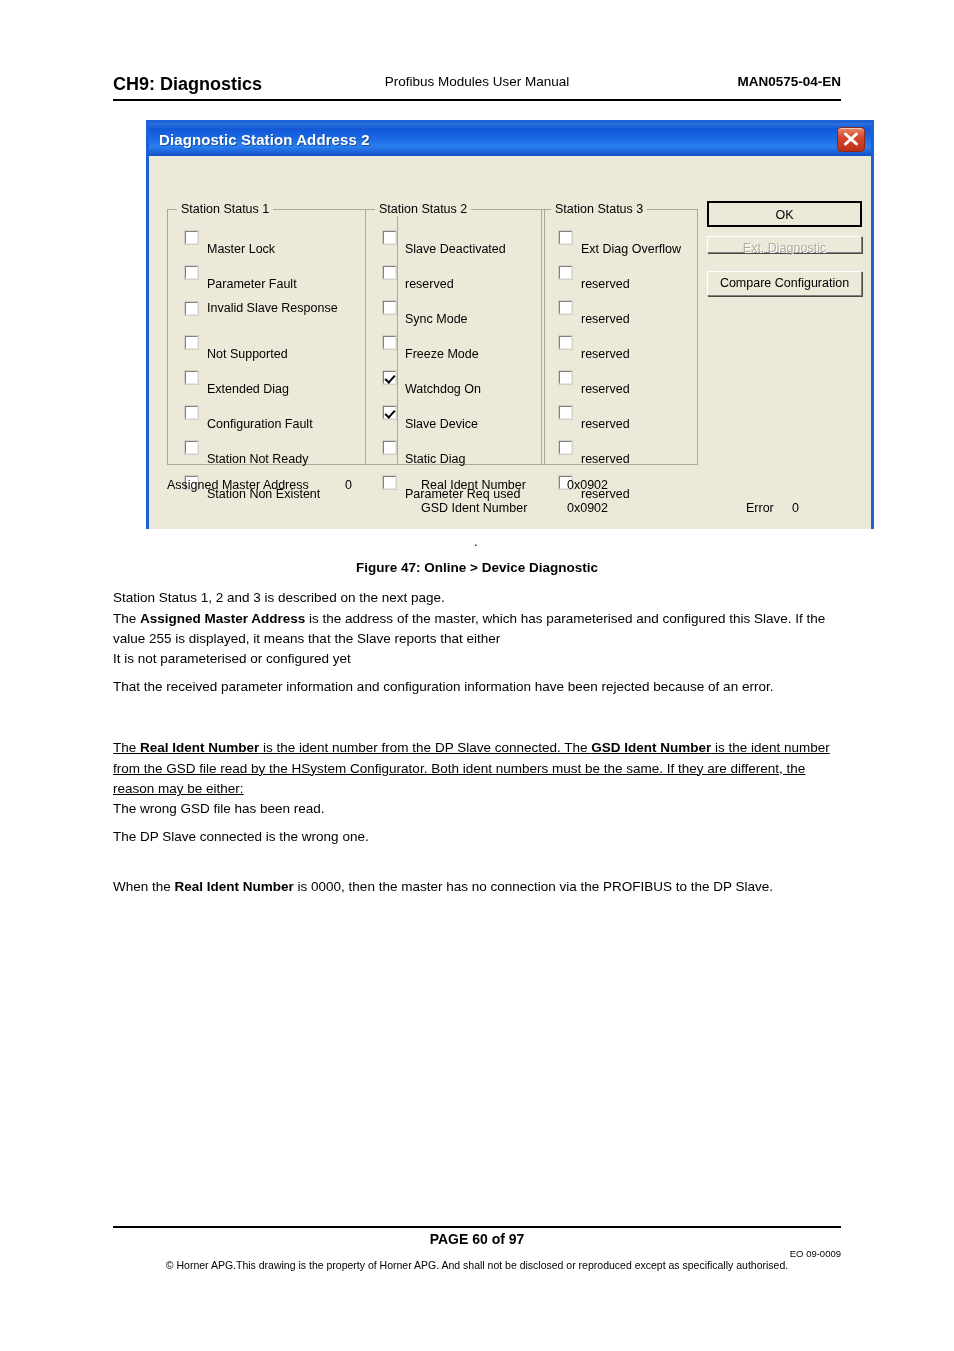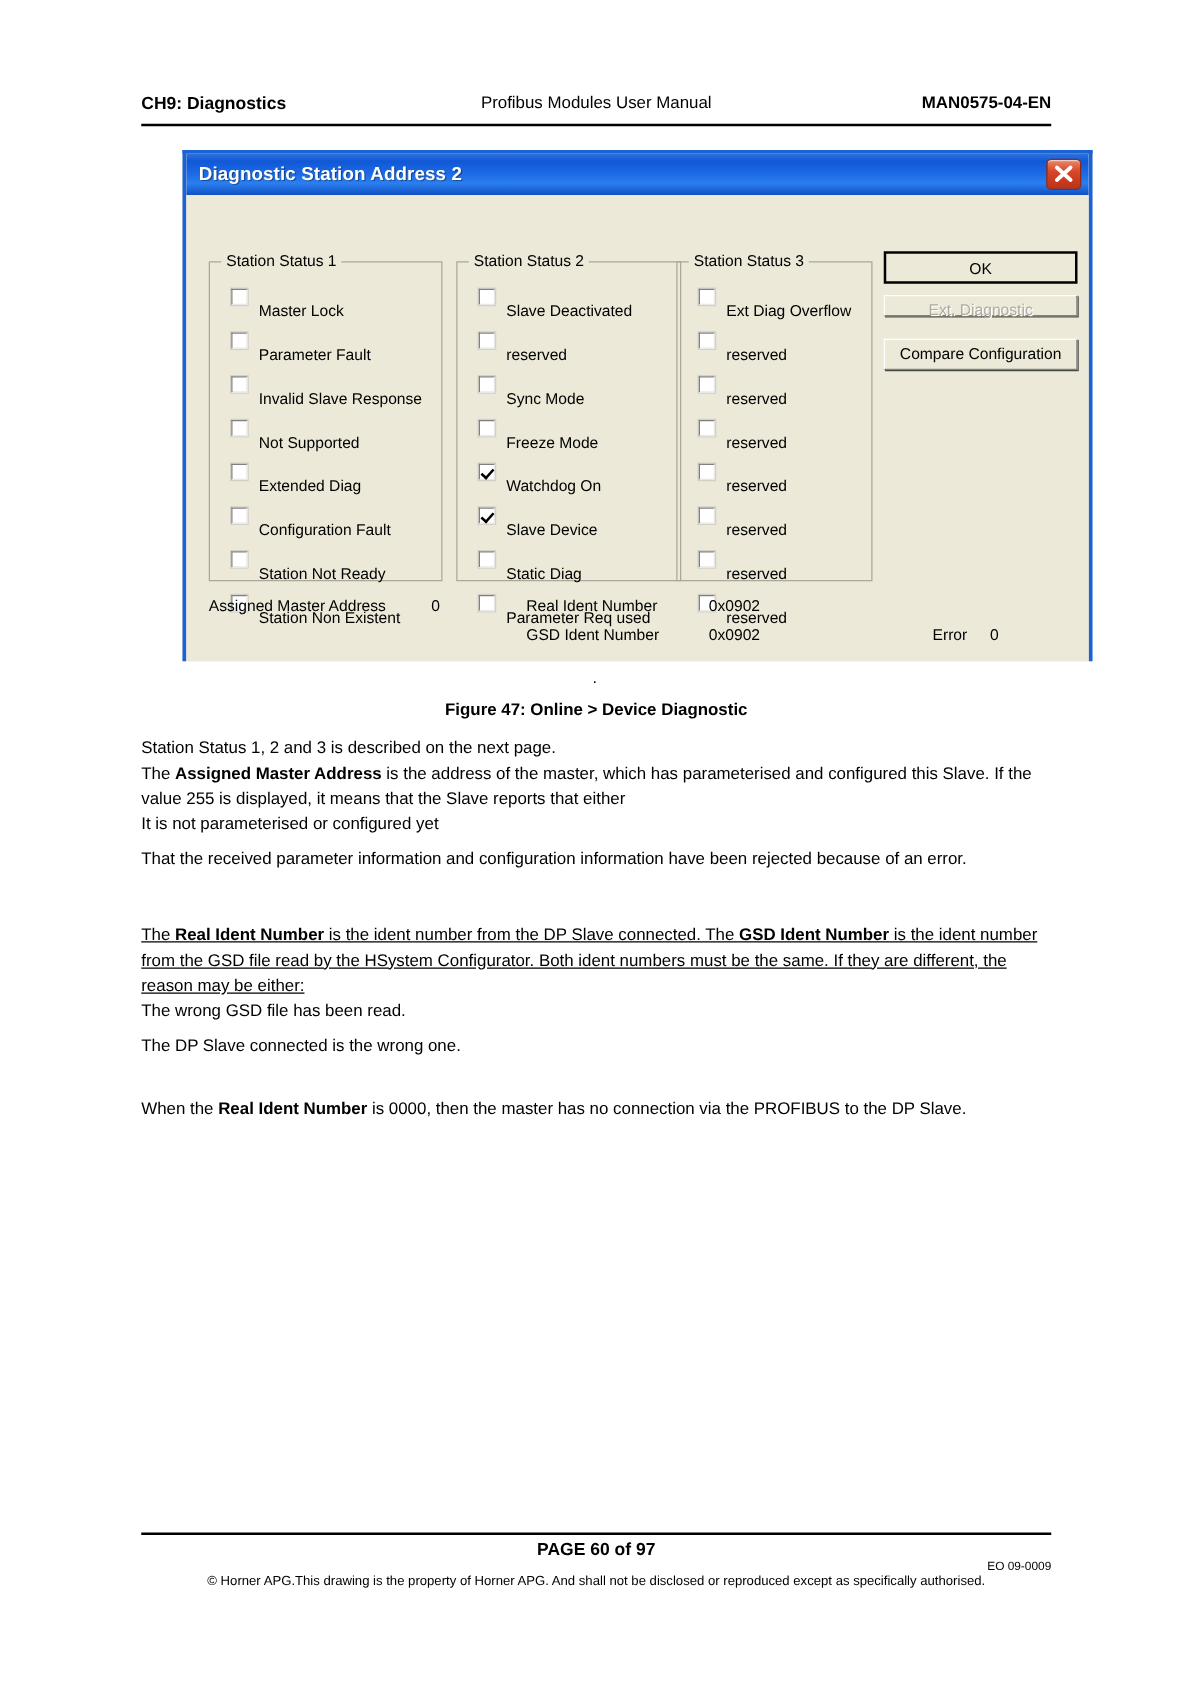--- a/index.html
+++ b/index.html
@@ -27,21 +27,21 @@
   .hdr {
     position: absolute;
     left: 113px;
     top: 74px;
     width: 728px;
     height: 24px;
   }
   .hdr-left {
     position: absolute;
     left: 0; top: 0;
-    font-size: 14px;
+    font-size: 18px;
     font-weight: bold;
     white-space: nowrap;
     text-align: center;
   }
   .hdr-center {
     position: absolute;
     left: 0; top: 0;
     width: 728px;
     text-align: center;
     font-size: 13.5px;
@@ -121,21 +121,21 @@
   .groupbox-legend {
     position: absolute;
     top: -8px;
     left: 9px;
     background: #ece9d8;
     padding: 0 4px;
     font-size: 12.5px;
     color: #000000;
     white-space: nowrap;
   }
-  #gb1 { left: 18px;  top: 53px; width: 185px; height: 254px; }
+  #gb1 { left: 18px;  top: 53px; width: 185px; height: 254px; padding-left: 44px; }
   #gb2 { left: 216px; top: 53px; width: 178px; height: 254px; }
   #gb3 { left: 392px; top: 53px; width: 155px; height: 254px; }
 
   .cb-row {
     position: absolute;
     display: flex;
     align-items: center;
     height: 16px;
     white-space: nowrap;
   }
@@ -315,21 +315,21 @@
       <div class="groupbox" id="gb1">
         <div class="groupbox-legend">Station Status 1</div>
         <div class="cb-row" style="left:17px; top:19px;">
           <span class="cb-box"></span>
           <span class="cb-label">Master Lock</span>
         </div>
         <div class="cb-row" style="left:17px; top:54px;">
           <span class="cb-box"></span>
           <span class="cb-label">Parameter Fault</span>
         </div>
-        <div class="cb-row" style="left:17px; top:89px;">
+        <div class="cb-row" style="left:17px; top:89px;align-items:flex-end;">
           <span class="cb-box"></span>
           <span class="cb-label">Invalid Slave Response</span>
         </div>
         <div class="cb-row" style="left:17px; top:124px;">
           <span class="cb-box"></span>
           <span class="cb-label">Not Supported</span>
         </div>
         <div class="cb-row" style="left:17px; top:159px;">
           <span class="cb-box"></span>
           <span class="cb-label">Extended Diag</span>

